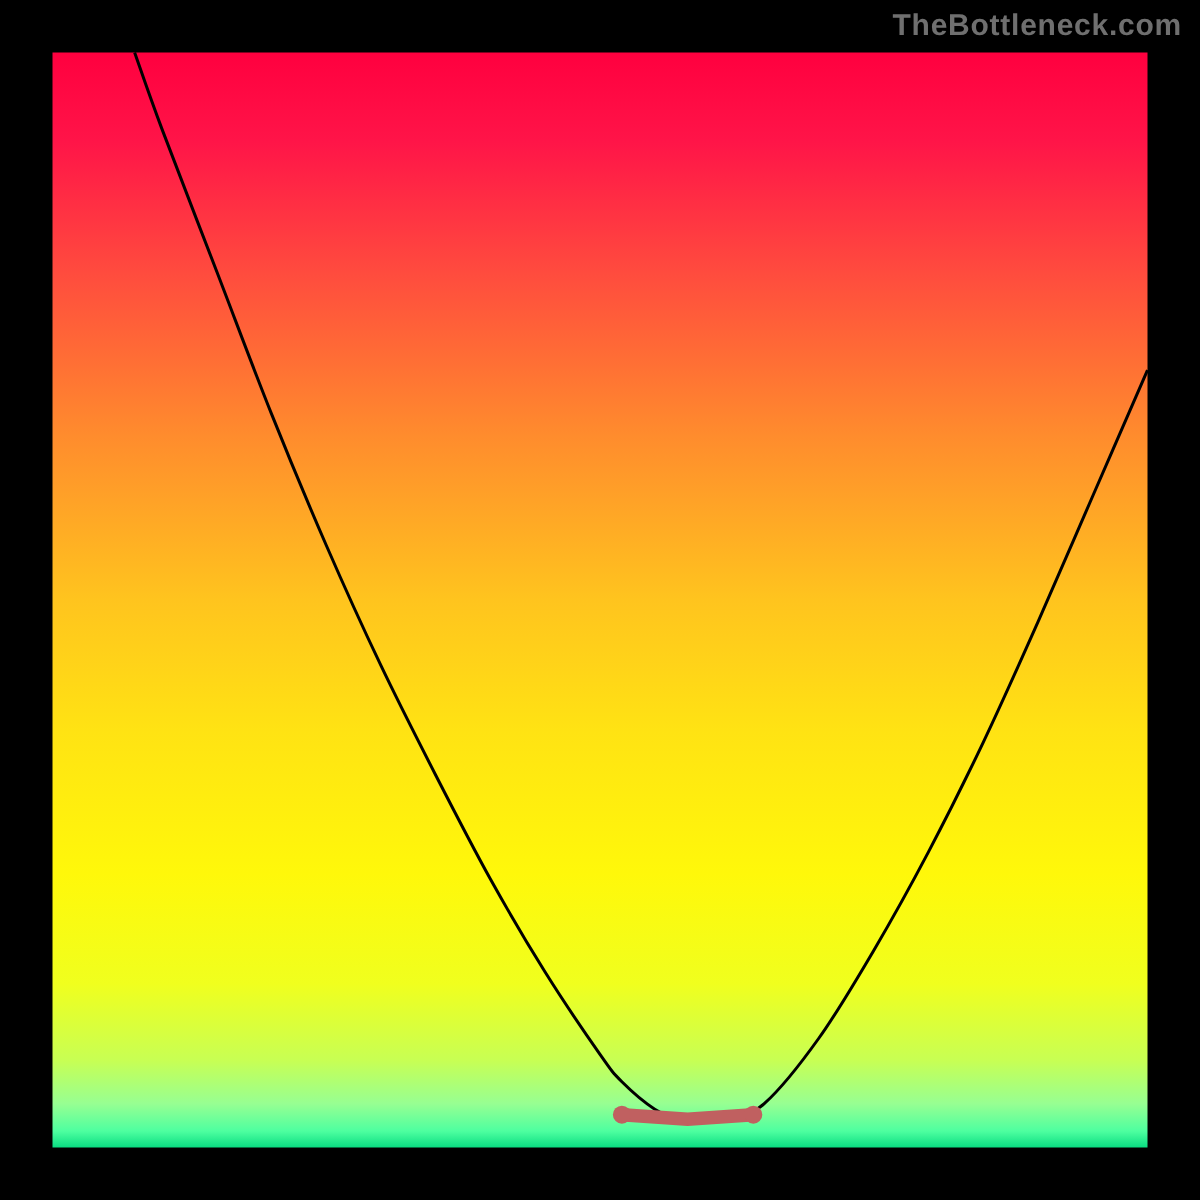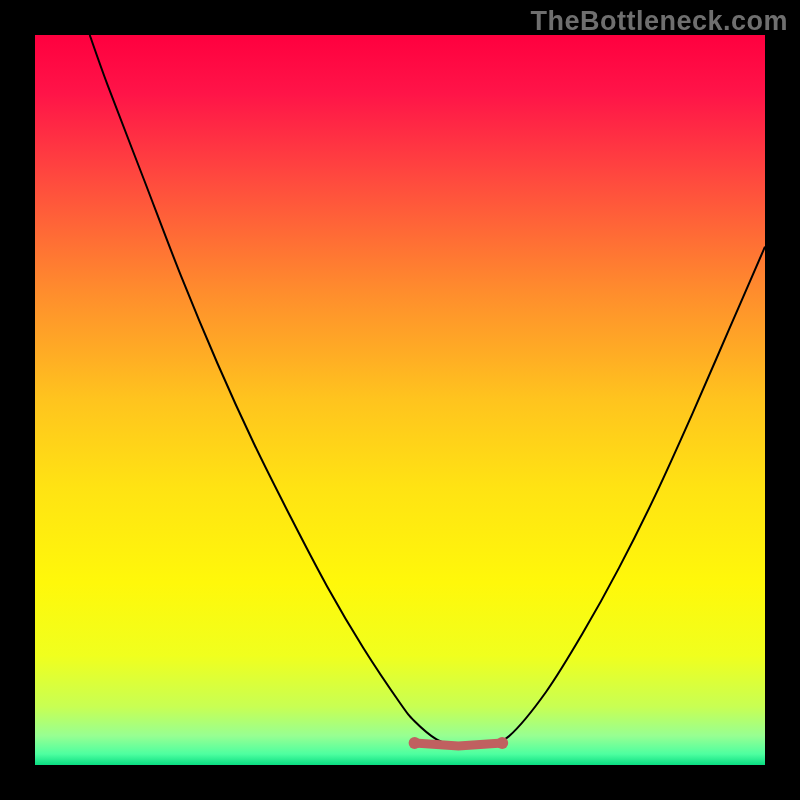--- a/index.html
+++ b/index.html
@@ -13,21 +13,21 @@
   .chart-wrapper {
     position: relative;
     width: 800px;
     height: 800px;
   }
   .watermark {
     position: absolute;
     top: 6px;
     right: 12px;
     font-family: Arial, Helvetica, sans-serif;
-    font-size: 27px;
+    font-size: 20px;
     font-weight: 600;
     color: #6f6f6f;
     letter-spacing: 0.5px;
     z-index: 10;
     user-select: none;
   }
   svg {
     position: absolute;
     top: 0;
     left: 0;

